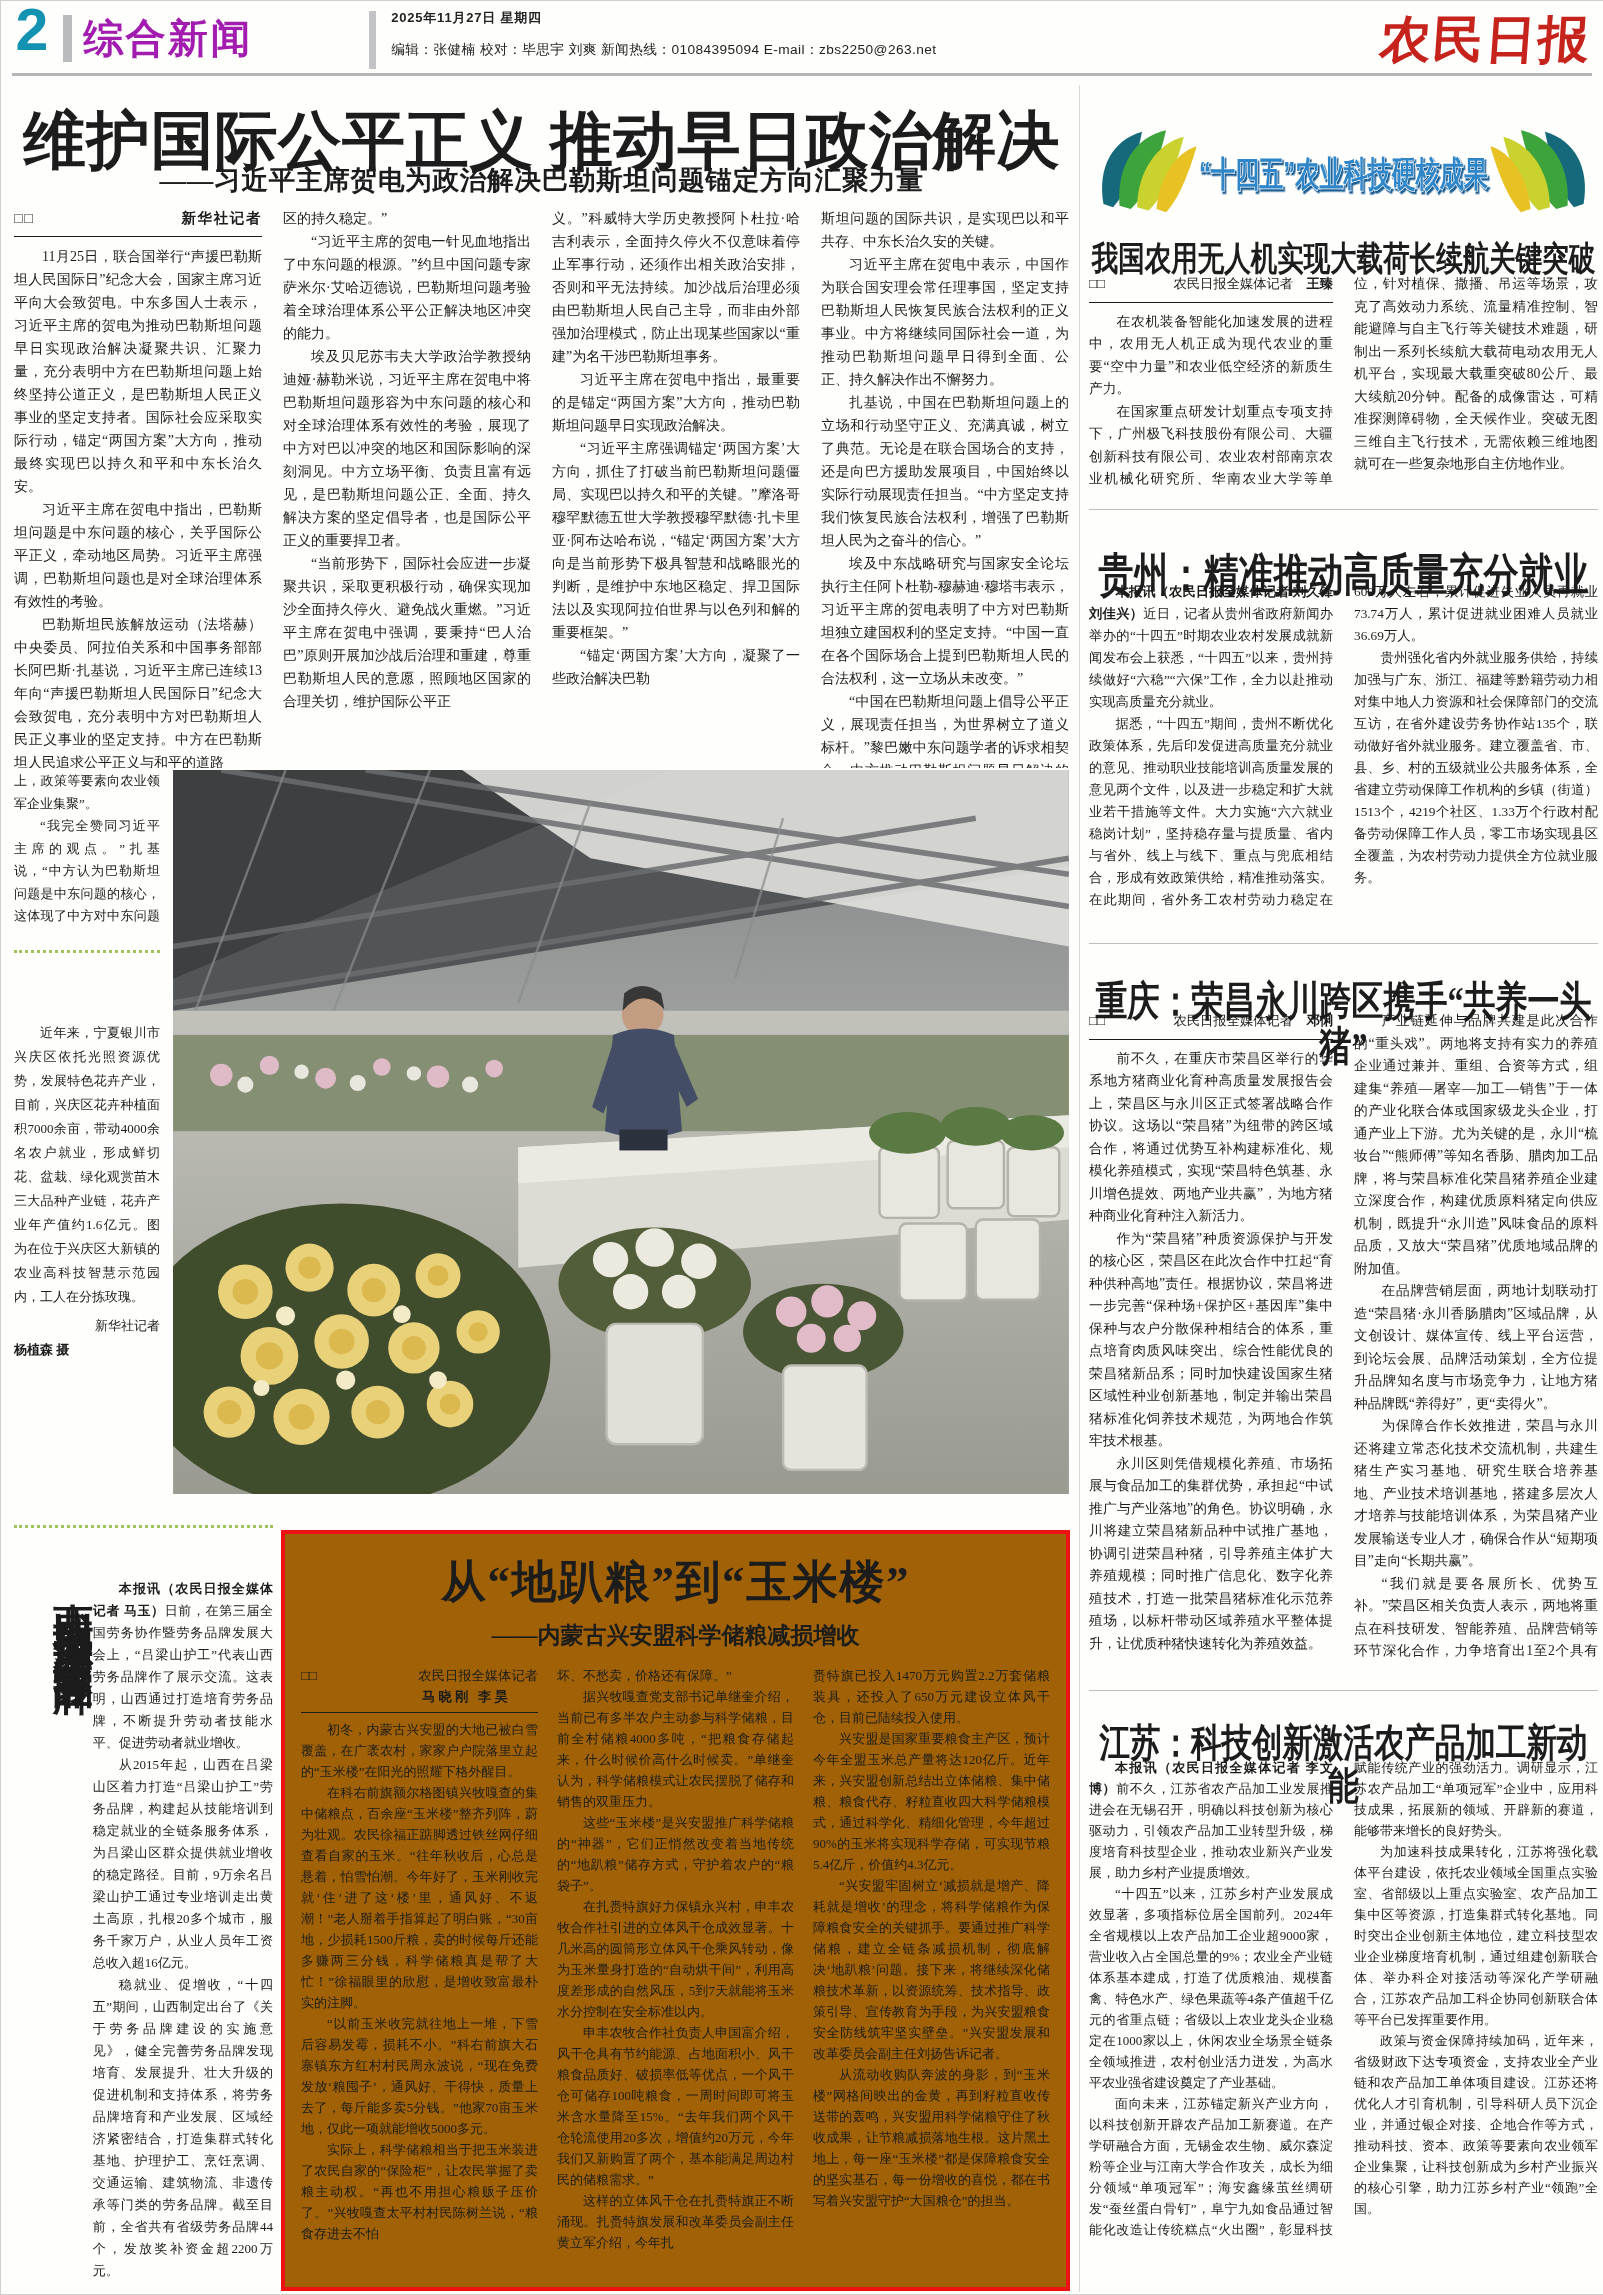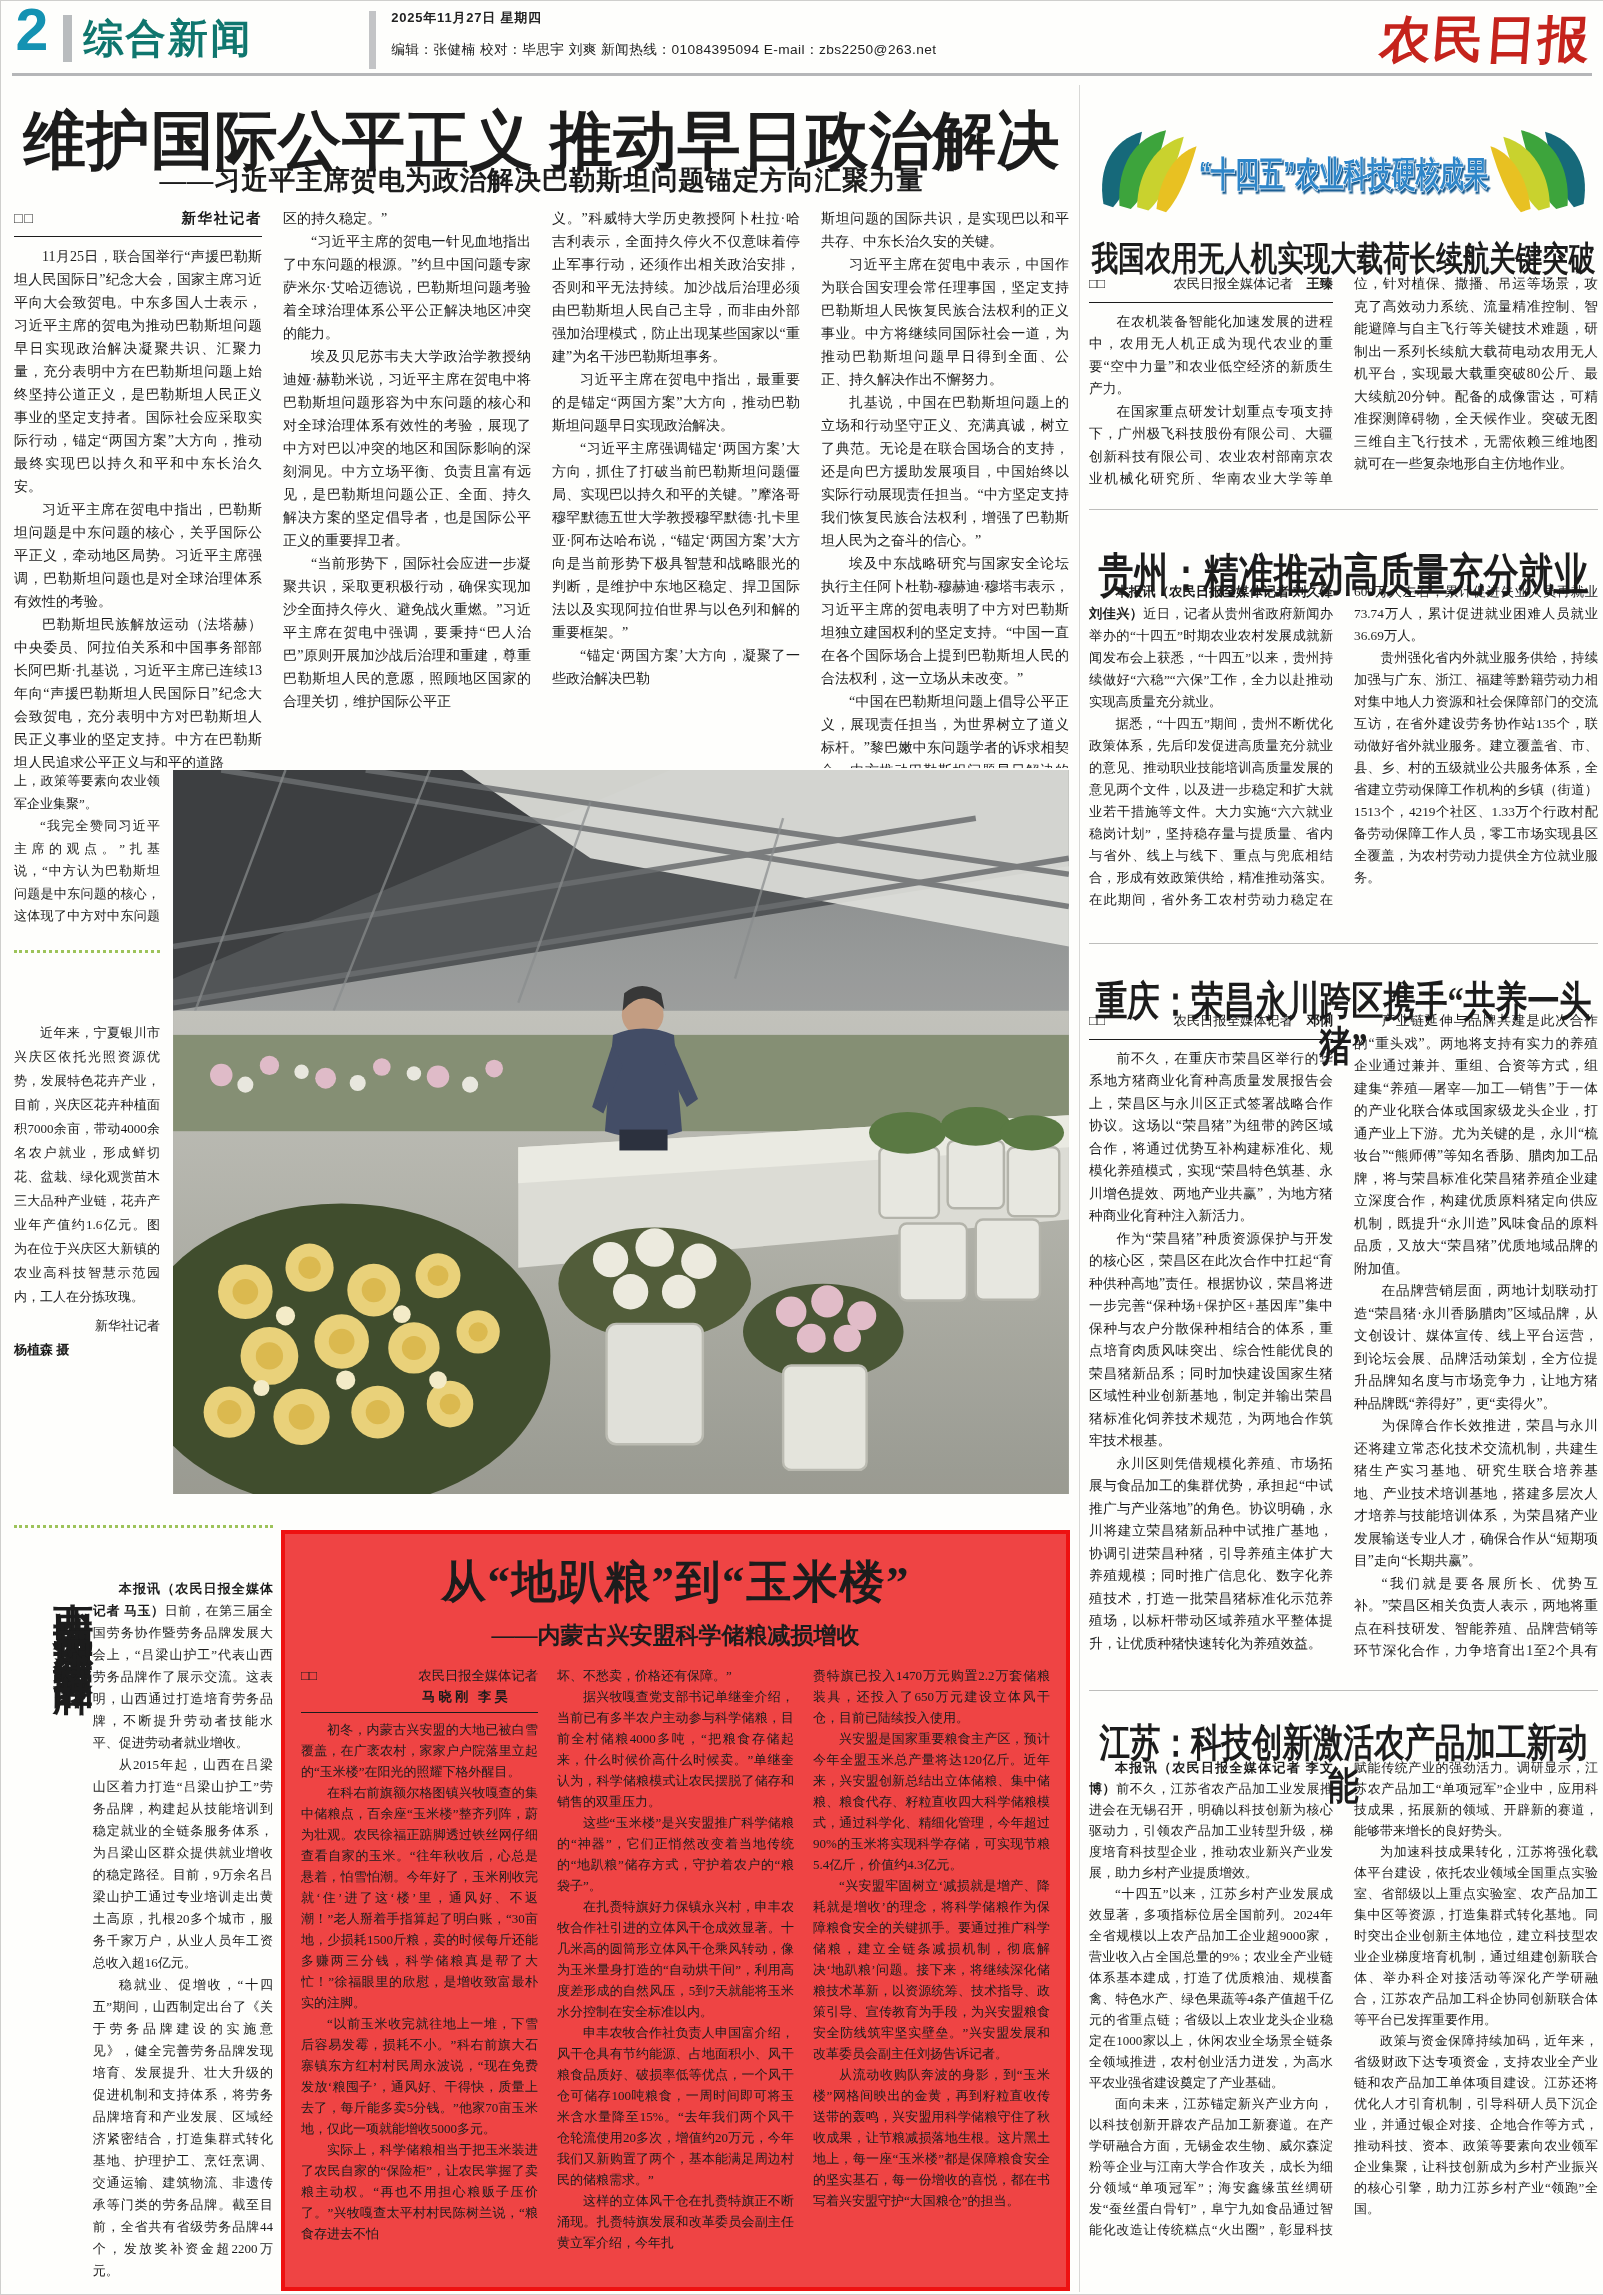--- a/index.html
+++ b/index.html
@@ -3,21 +3,21 @@
 <meta charset="utf-8">
 <style>
   html,body{margin:0;padding:0;background:#e8e8e6;}
   #page{position:relative;width:1604px;height:2295px;background:#fefefc;margin:0 auto;
         font-family:"Liberation Serif","DejaVu Serif",serif;color:#1c1c1c;overflow:hidden;
         border:0.8px solid #cfcfcd;box-sizing:border-box;}
   
   .hdr{position:absolute;left:11.2px;top:3.2px;right:11.2px;height:69px;font-family:"Liberation Sans","DejaVu Sans",sans-serif;}
   .pageno{position:absolute;left:3.2px;top:-3.2px;font-size:59px;font-weight:900;color:#1492b2;line-height:1;}
   .pagebar{position:absolute;left:51px;top:11.2px;width:8.8px;height:47px;background:#b9bcbe;}
-  .section{position:absolute;left:71px;top:6.4px;font-size:40px;font-weight:900;color:#0f766e;letter-spacing:2.4px;}
+  .section{position:absolute;left:71px;top:6.4px;font-size:40px;font-weight:900;color:#a21caf;letter-spacing:2.4px;}
   .hsep{position:absolute;left:357px;top:6.4px;width:7.2px;height:58px;background:#c3c4c6;}
   .dateblock{position:absolute;left:379px;top:4.8px;color:#222;}
   .date{font-size:13px;font-weight:700;letter-spacing:0.8px;}
   .staff{font-size:13.7px;margin-top:14.5px;letter-spacing:0.4px;}
   .masthead{position:absolute;right:1.6px;top:1.6px;font-size:51px;font-weight:900;color:#c5231c;
             font-family:"Liberation Serif","DejaVu Serif",serif;transform:skewX(-4deg);letter-spacing:1.6px;}
   .hrule{position:absolute;left:11.2px;right:11.2px;top:72px;height:3.2px;background:#b5b6b8;}
   
   .mheadline{position:absolute;left:11.2px;top:85px;width:1059px;text-align:center;
              font-size:63px;font-weight:900;letter-spacing:0.8px;line-height:1;margin-top:24px;}
@@ -42,21 +42,21 @@
   .photo{position:absolute;left:172px;top:769px;width:896px;height:724px;overflow:hidden;background:#d9d9d5;}
   
   .shanxi{position:absolute;left:13px;top:1524px;width:259px;height:768px;}
   .shanxi .gdot{margin:0 0 11.2px;}
   .sxinner{display:flex;height:747px;overflow:hidden;}
   .sxtitle{width:74px;font-size:40px;font-weight:900;writing-mode:vertical-rl;text-orientation:upright;
            letter-spacing:4.8px;line-height:1;margin:32px auto 0 4.8px;}
   .sxbody{flex:1;font-size:13px;line-height:22px;text-align:justify;overflow:hidden;padding-top:39px;}
   
   .cornbox{position:absolute;left:280px;top:1529px;width:789px;height:761px;border:4.8px solid #ee1111;
-           background:#ef4444;box-sizing:border-box;padding:13px 16px;overflow:hidden;}
+           background:#a16207;box-sizing:border-box;padding:13px 16px;overflow:hidden;}
   .corntitle{text-align:center;font-size:45px;font-weight:900;letter-spacing:1.6px;margin:4.8px 0 8px;}
   .cornsub{text-align:center;font-size:23px;font-weight:700;margin:0 0 14.5px;}
   .corncols{display:flex;gap:19px;height:618px;overflow:hidden;}
   .corncol{flex:1;font-size:13px;line-height:21px;text-align:justify;overflow:hidden;}
   .cbyline{border-bottom:1.6px solid #1c1c1c;padding-bottom:4.8px;margin-bottom:6.4px;font-size:13.3px;}
   .cbyline .r1{display:flex;justify-content:space-between;}
   .cbyline .r2{text-align:right;font-weight:700;letter-spacing:3.2px;padding-right:27px;}
   
   .vrule{position:absolute;left:1078px;top:84px;height:2207px;width:0.8px;background:#d8d8d6;}
   .right{position:absolute;left:1088px;top:84px;width:509px;height:2209px;}

